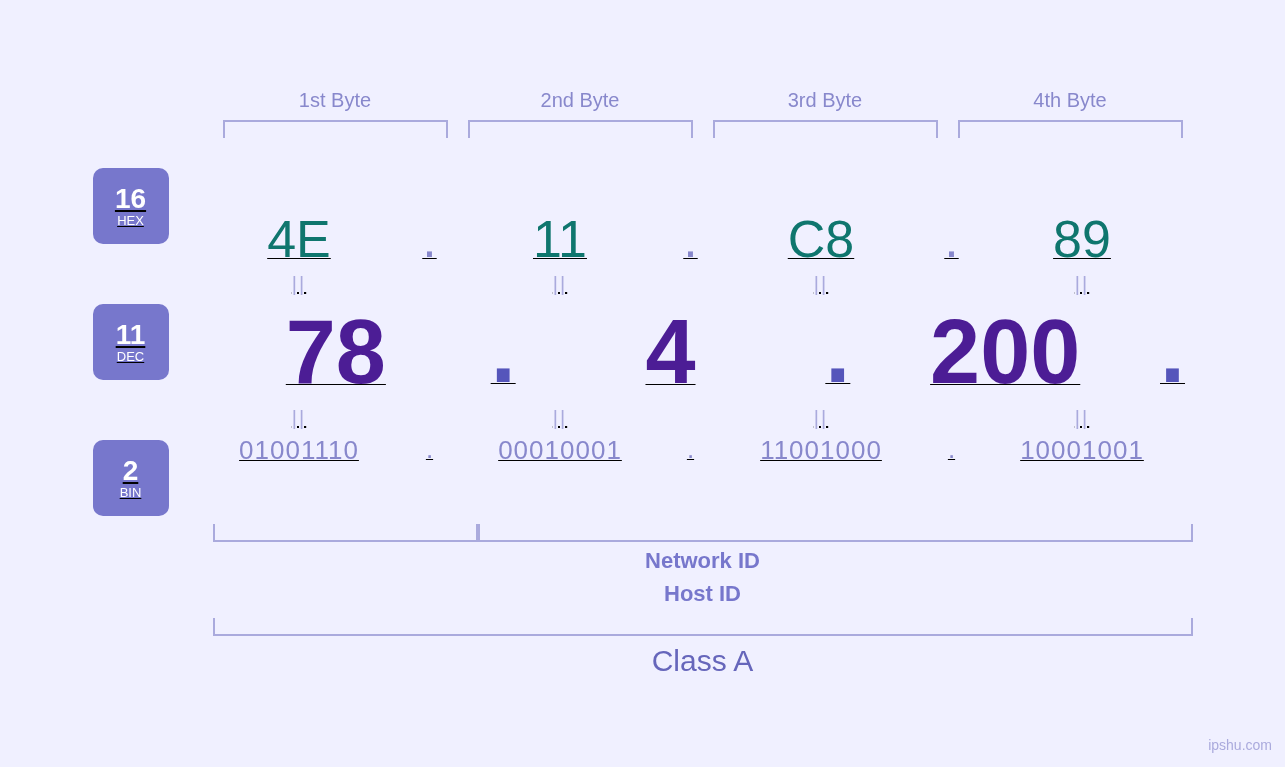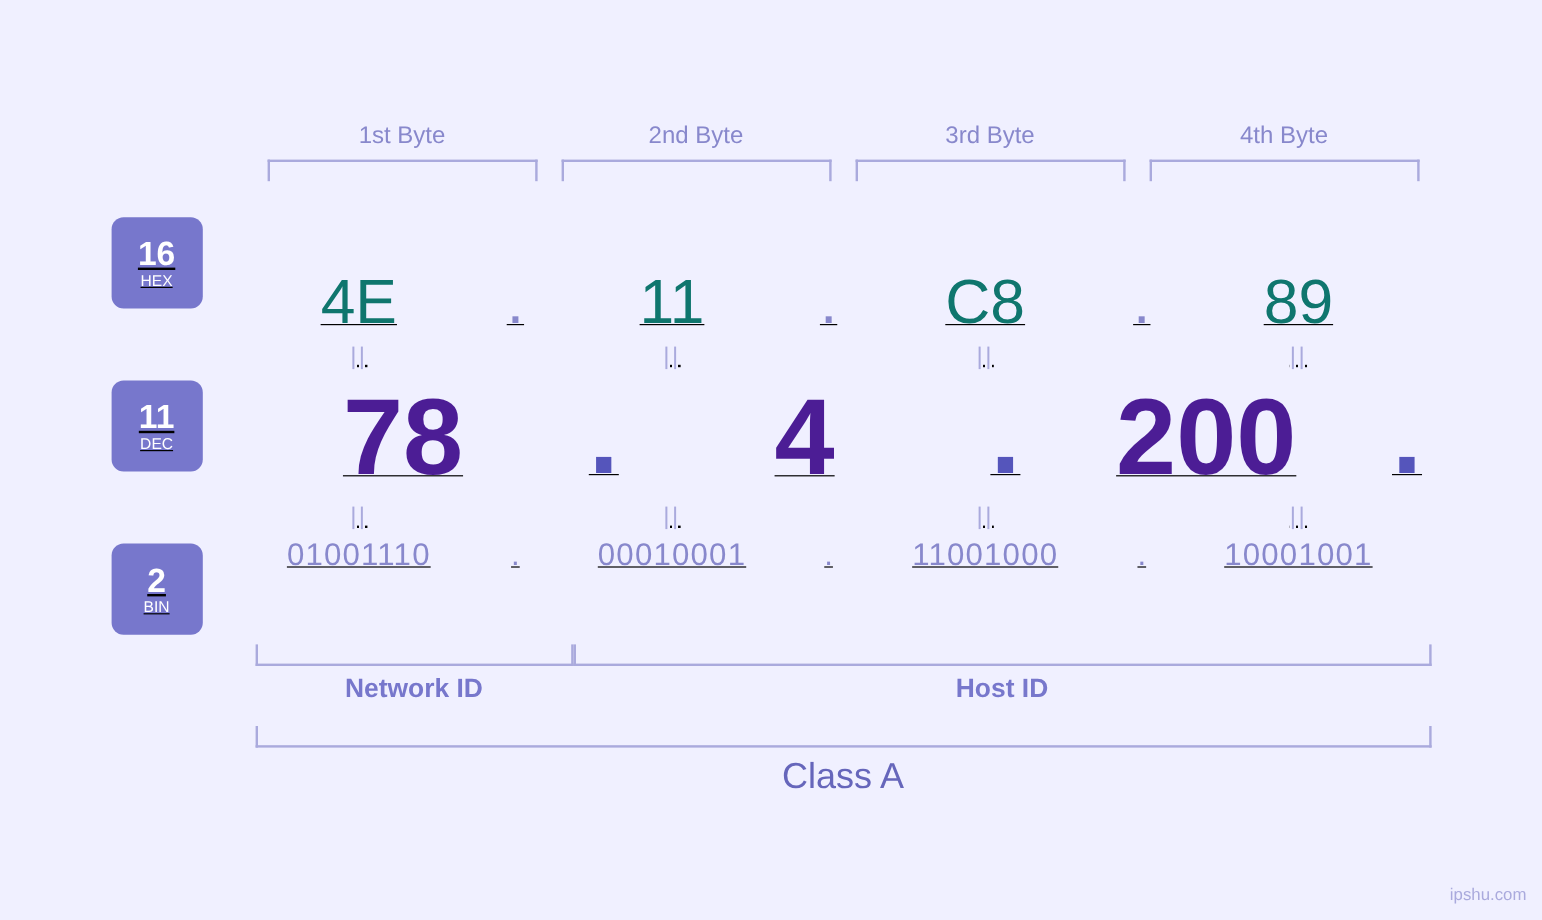--- a/index.html
+++ b/index.html
@@ -217,20 +217,21 @@
       border-left: 2px solid #aaaadd;
       border-right: 2px solid #aaaadd;
     }
 
     
     .id-labels {
       display: flex;
       width: 100%;
       padding-left: 120px;
       margin-top: 6px;
+      flex-direction: column;
     }
 
     .network-id-label {
       flex: 0 0 calc(25% + 20px);
       text-align: center;
       color: #7777cc;
       font-size: 22px;
       font-weight: bold;
     }
 

